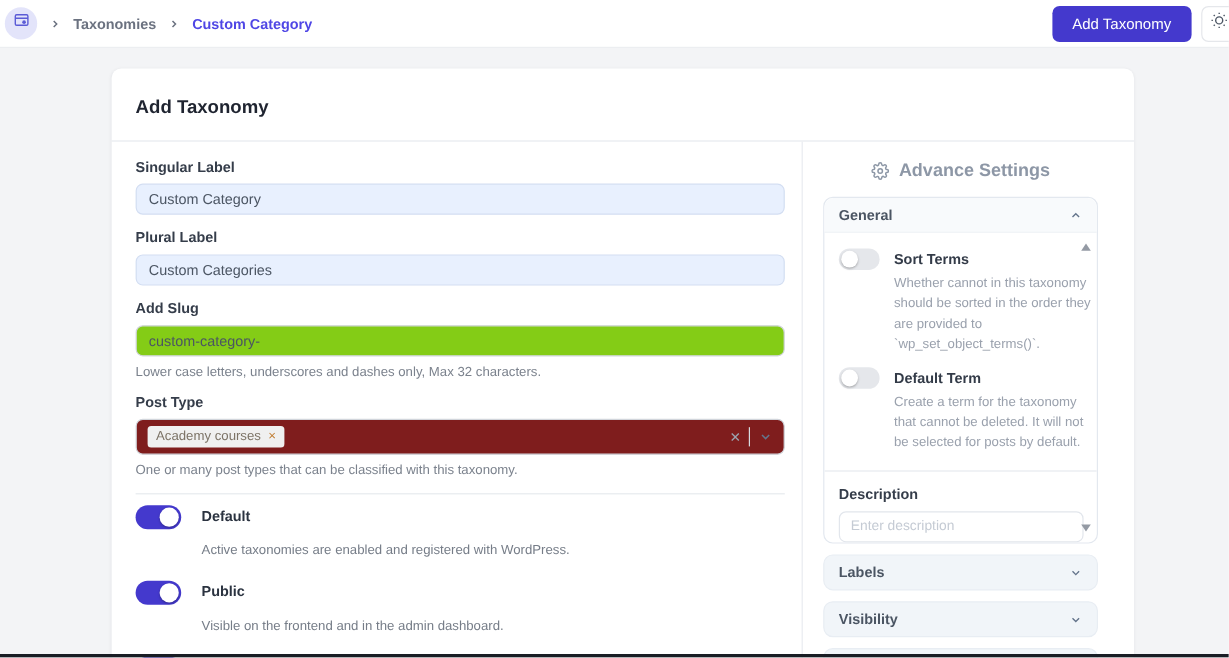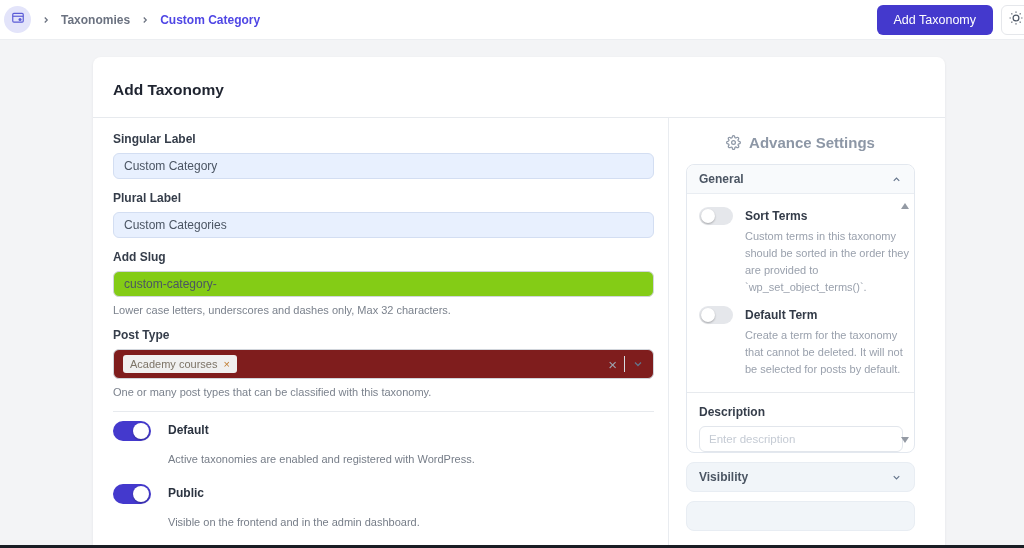--- a/index.html
+++ b/index.html
@@ -267,21 +267,21 @@
         <div class="acc-body">
           <span class="scroll-up"></span>
           <span class="scroll-down"></span>
 
           <div class="mini-row">
             <div class="switch sm" data-on="false">
                 <span class="knob"></span>
               </div>
             <div>
               <div class="mini-label">Sort Terms</div>
-              <div class="mini-desc">Custom terms in this taxonomy should be sorted in the order they are provided to `wp_set_object_terms()`.</div>
+              <div class="mini-desc">Whether cannot in this taxonomy should be sorted in the order they are provided to `wp_set_object_terms()`.</div>
             </div>
           </div>
 
           <div class="mini-row">
             <div class="switch sm" data-on="false">
                 <span class="knob"></span>
               </div>
             <div>
               <div class="mini-label">Default Term</div>
               <div class="mini-desc">Create a term for the taxonomy that cannot be deleted. It will not be selected for posts by default.</div>
@@ -289,20 +289,28 @@
           </div>
 
           <div class="acc-divider"></div>
 
           <div class="field-label">Description</div>
           <input class="side-input" readonly="" placeholder="Enter description" style="">
           
         </div>
       </div>
 
+      <div class="collapsed-acc">
+        <span>Labels</span>
+        <span class="chev">
+          <svg width="11" height="11" viewBox="0 0 24 24" fill="none" stroke="currentColor" stroke-width="2.5">
+              <polyline points="6 9 12 15 18 9"></polyline>
+            </svg>
+        </span>
+      </div>
 
       <div class="collapsed-acc">
         <span>Visibility</span>
         <span class="chev">
           <svg width="11" height="11" viewBox="0 0 24 24" fill="none" stroke="currentColor" stroke-width="2.5">
               <polyline points="6 9 12 15 18 9"></polyline>
             </svg>
         </span>
       </div>
 

